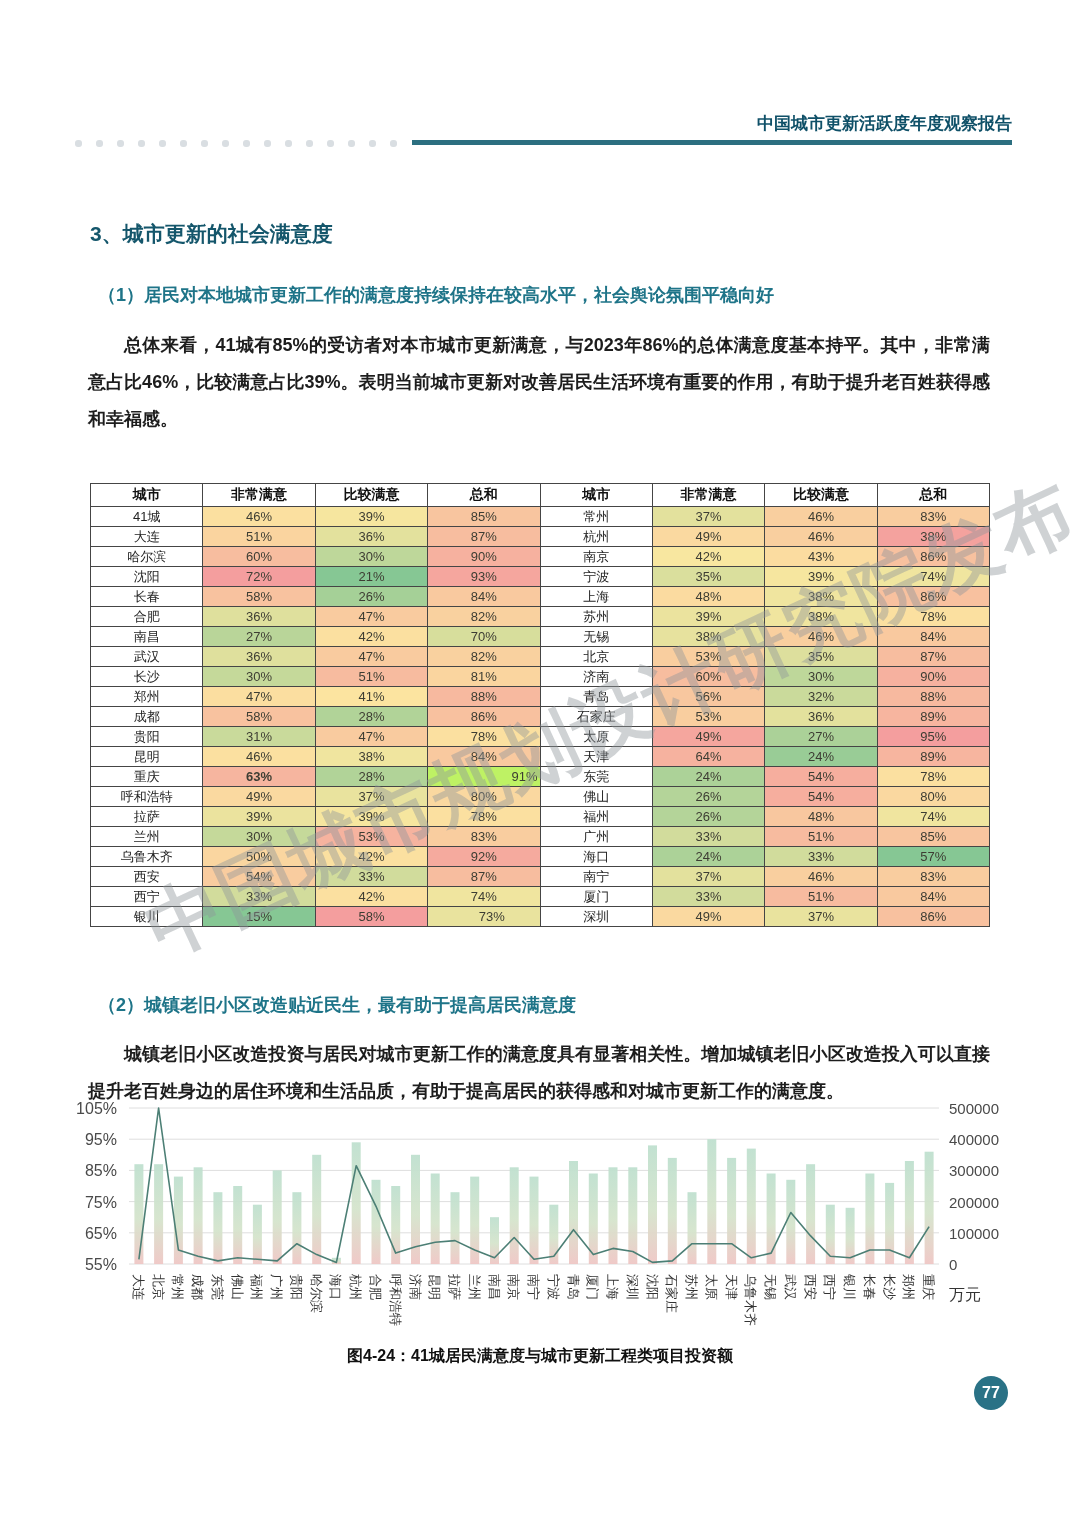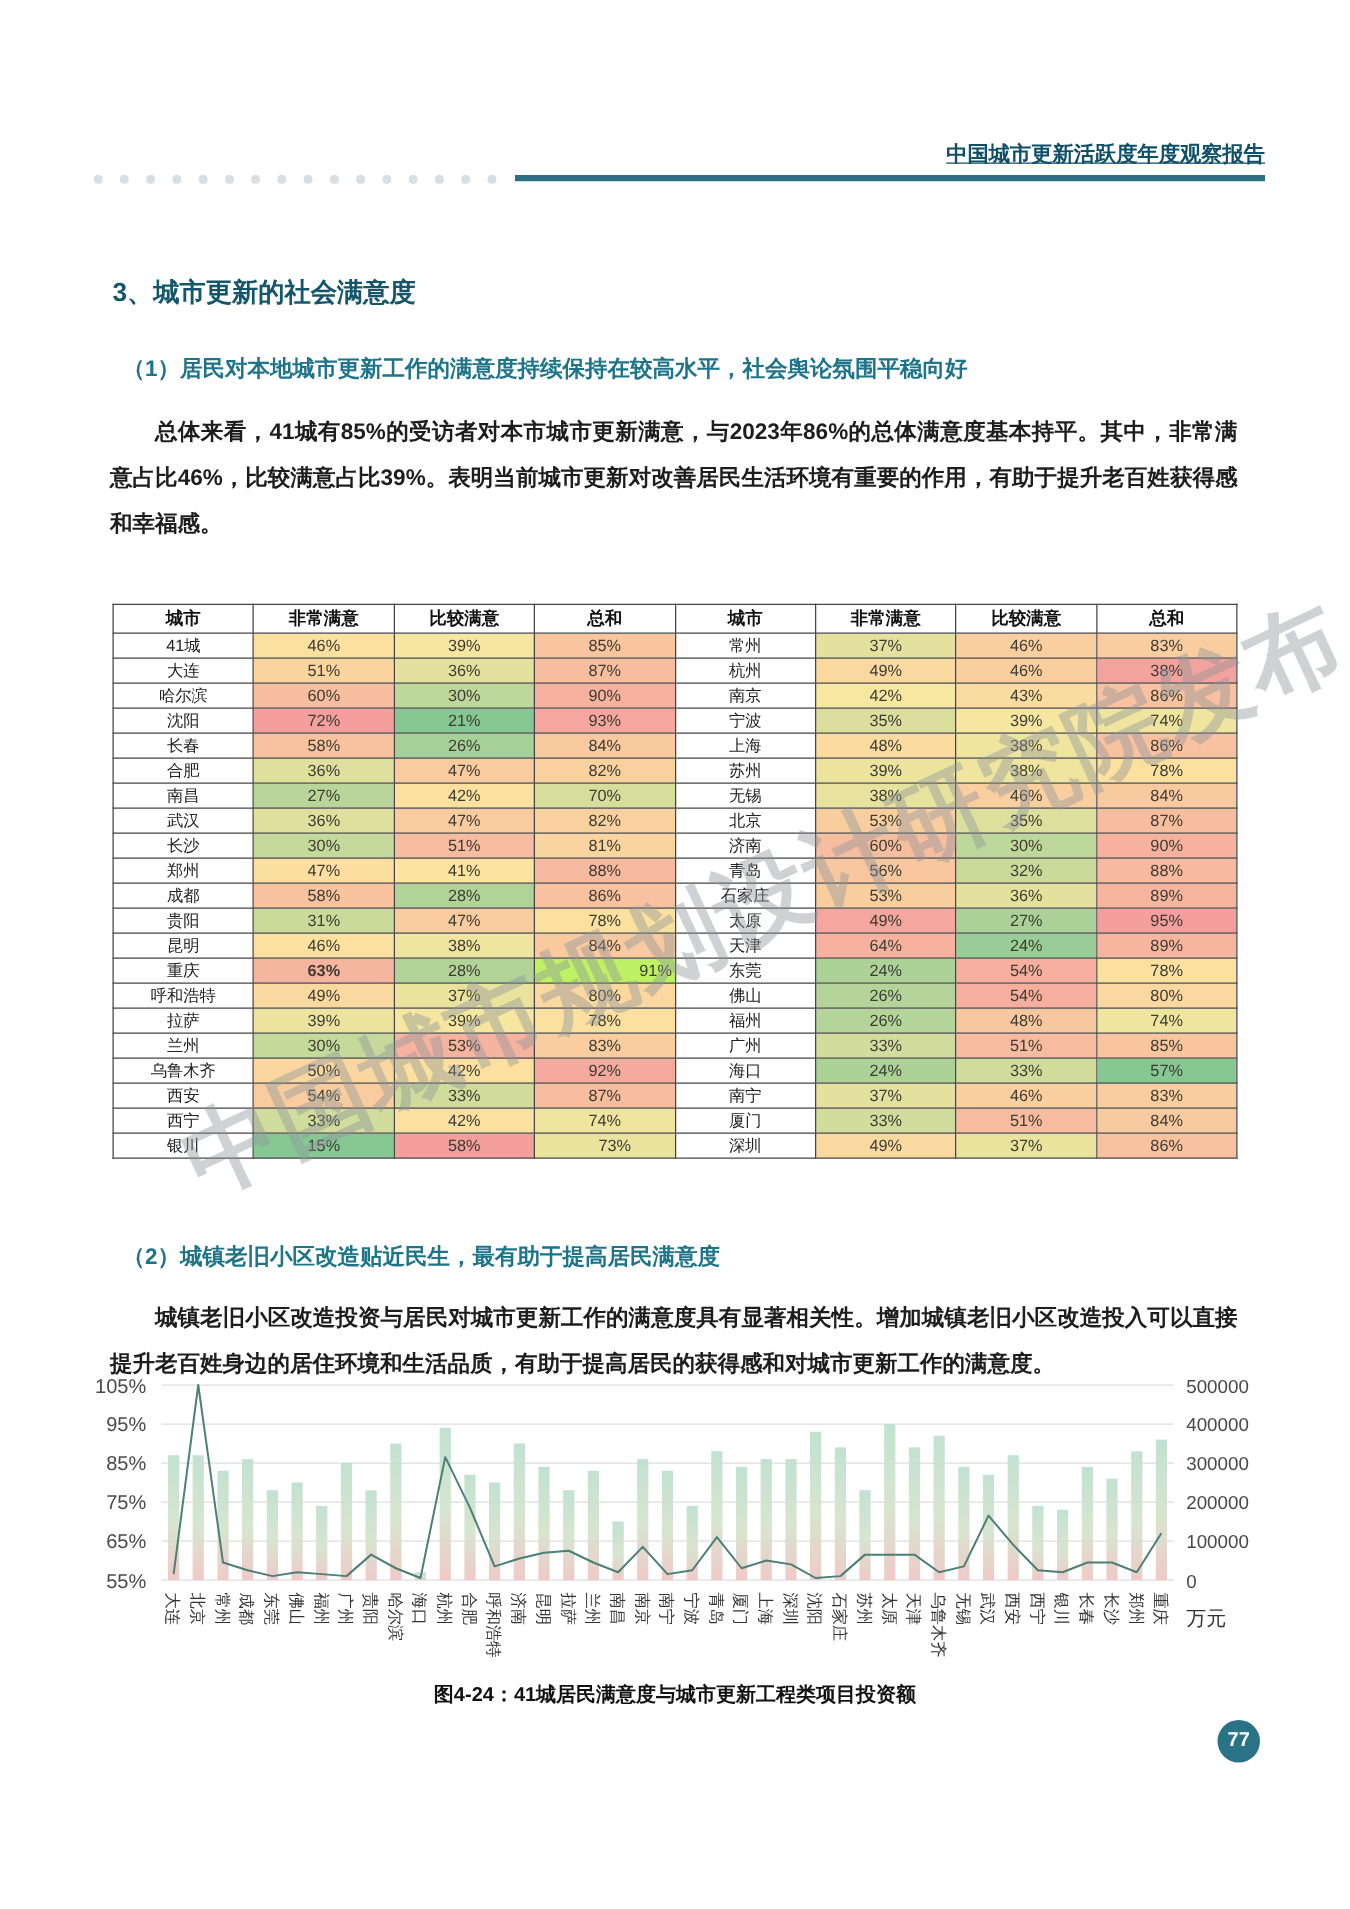--- a/index.html
+++ b/index.html
@@ -6,21 +6,21 @@
     --accent-teal:#1e7488;
     --header-teal:#0f5068;
     --rule-teal:#2c6f80;
     --badge-teal:#2a7286;
     --line-teal:#4c7f75;
   }
   *{margin:0;padding:0;box-sizing:border-box;}
   body{background:#ffffff;font-family:"Liberation Sans","DejaVu Sans",sans-serif;}
   .page{position:relative;width:1080px;height:1527px;background:#ffffff;overflow:hidden;}
 
-  .header-title{position:absolute;top:112px;right:68px;font-size:17px;font-weight:700;color:var(--header-teal);text-decoration:underline;}
+  .header-title{position:absolute;top:112px;right:68px;font-size:17px;font-weight:700;color:var(--header-teal);}
   .header-rule{position:absolute;top:140px;left:412px;width:600px;height:5px;background:var(--rule-teal);}
   .header-dots{position:absolute;top:140px;left:75px;width:322px;display:flex;justify-content:space-between;align-items:center;}
   .header-dots .dot{width:7px;height:7px;border-radius:3px;background:#d9dee2;display:inline-block;}
 
   .sec-heading{position:absolute;left:90px;top:220px;font-size:21px;font-weight:700;color:#14566b;}
   .sub-heading{position:absolute;left:98px;font-size:18px;font-weight:700;color:var(--accent-teal);}
   .sub1{top:283px;}
   .sub2{top:993px;}
 
   .para{position:absolute;left:88px;width:902px;font-size:18px;font-weight:600;color:#1d1d1d;

